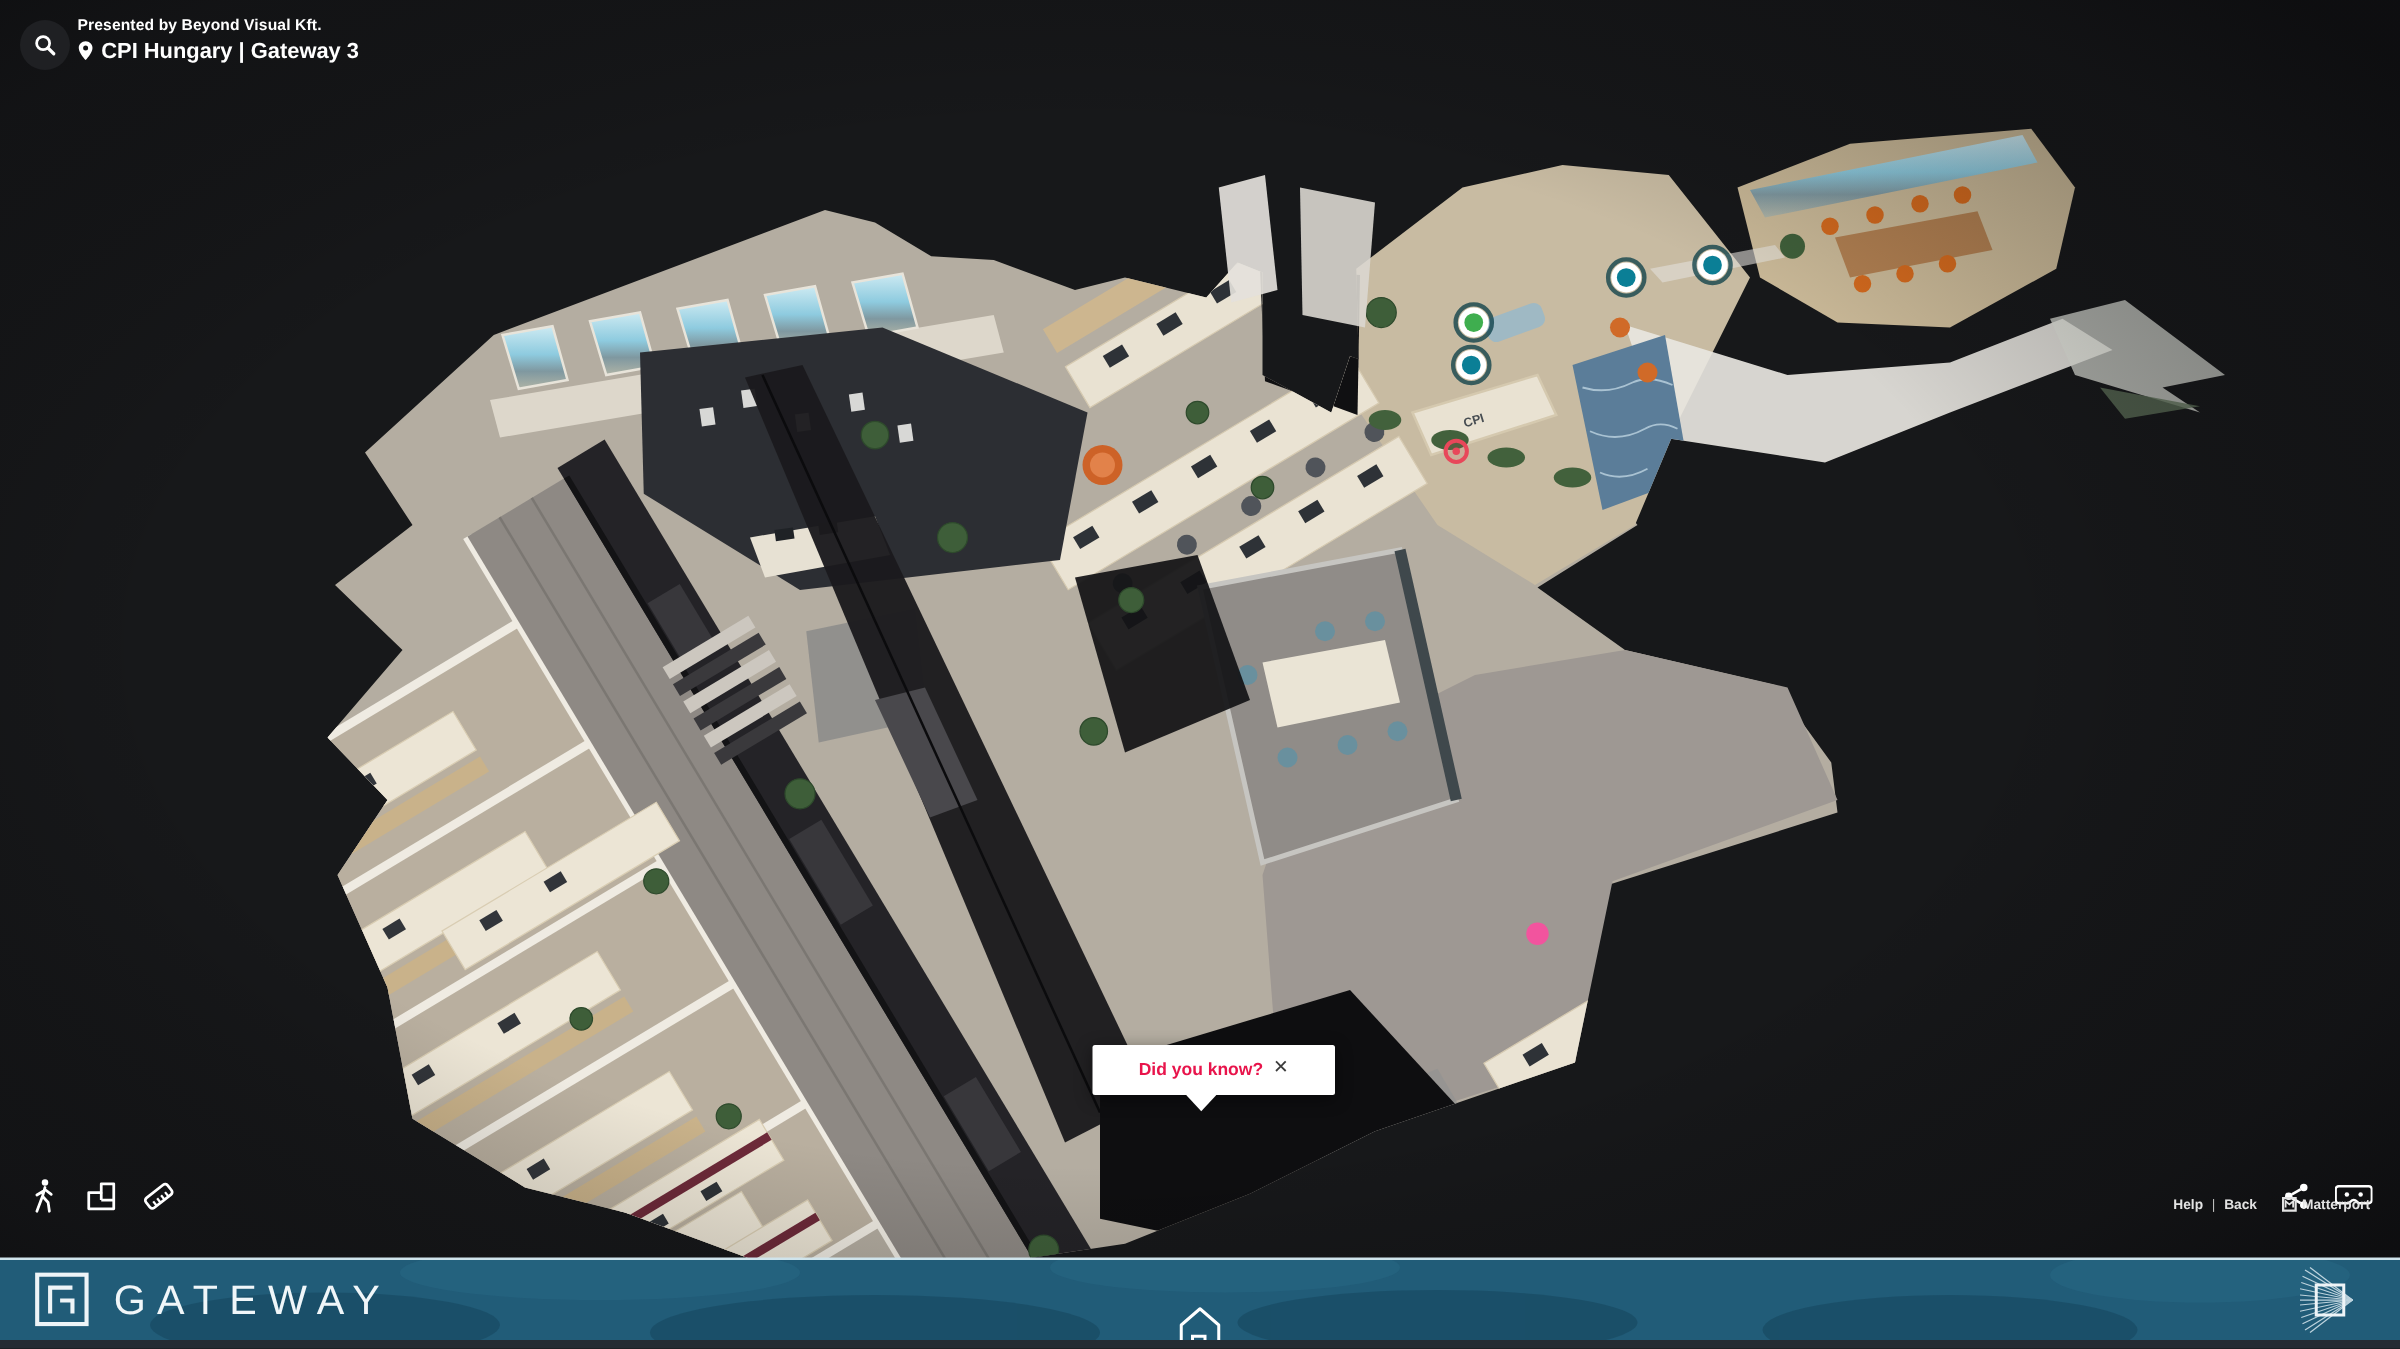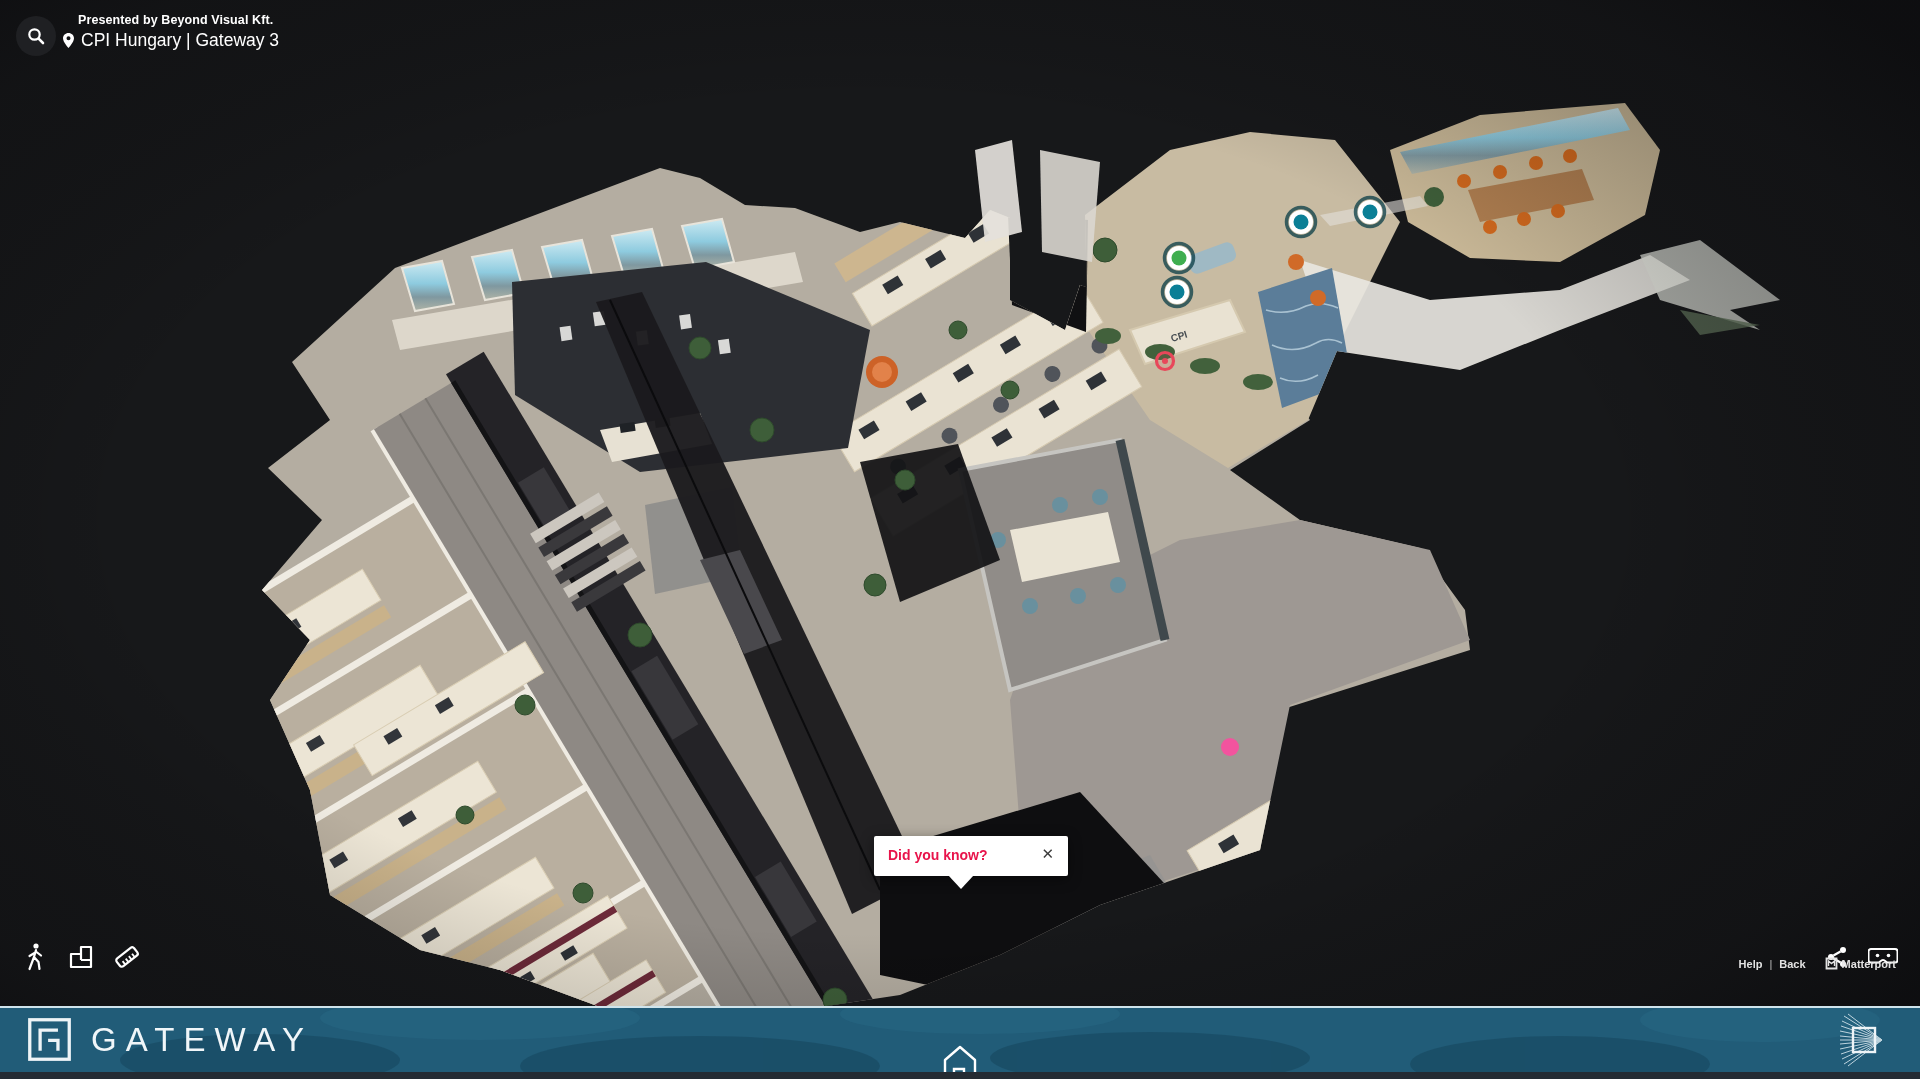--- a/index.html
+++ b/index.html
@@ -3,36 +3,36 @@
 <meta charset="utf-8">
 <style>
   html,body{margin:0;padding:0;background:#101113;}
   body{width:1920px;height:1079px;position:relative;overflow:hidden;
        font-family:"Liberation Sans", sans-serif; -webkit-font-smoothing:antialiased;}
   .stage{position:absolute;inset:0;background:#17181a;}
   svg{display:block;}
   
   .search-btn{position:absolute;left:16px;top:16px;width:40px;height:40px;border-radius:50%;
       background:#1f2023;display:flex;align-items:center;justify-content:center;cursor:pointer;}
-  .presented{position:absolute;left:62px;top:13px;color:#fff;font-size:12.5px;font-weight:700;letter-spacing:.1px;margin-left:16px;}
+  .presented{position:absolute;left:62px;top:13px;color:#fff;font-size:12.5px;font-weight:700;letter-spacing:.1px;}
   .title-row{position:absolute;left:62px;top:30px;display:flex;align-items:center;gap:6px;color:#fff;}
-  .title-row .t{font-size:17.5px;font-weight:400;}
+  .title-row .t{font-size:17.5px;font-weight:700;}
   
   .toolbar-left{position:absolute;left:20px;top:940px;display:flex;gap:16px;}
   .tool{width:30px;height:34px;display:flex;align-items:center;justify-content:center;cursor:pointer;}
   .br-icons{position:absolute;right:22px;top:940px;display:flex;gap:16px;align-items:center;}
   .legal{position:absolute;right:24px;top:957px;color:#e3e3e3;font-size:11px;font-weight:700;
          display:flex;align-items:center;gap:7px;}
   .legal .dv{color:#bdbdbd;font-weight:400;}
   .legal a{color:#e3e3e3;text-decoration:none;cursor:pointer;}
   .legal .mp{display:flex;align-items:center;gap:4px;margin-left:12px;}
   
   .tip{position:absolute;left:874px;top:836px;width:166px;background:#fff;border-radius:2px;
        box-shadow:0 3px 14px rgba(0,0,0,.45);padding:11px 14px 13px 14px;}
-  .tip .hd{display:flex;justify-content:space-between;align-items:flex-start;}
+  .tip .hd{display:flex;justify-content:center;align-items:flex-start;}
   .tip .ti{color:#e8144b;font-weight:700;font-size:14px;}
   .tip .x{color:#3c3c3c;font-size:15px;line-height:14px;cursor:pointer;padding-left:8px;}
   .tip .bd{margin-top:9px;color:#6e6e6e;font-size:15.5px;line-height:20px;width:150px;}
   .tip .arrow{position:absolute;left:74px;bottom:-13px;width:0;height:0;
        border-left:13px solid transparent;border-right:13px solid transparent;border-top:14px solid #fff;}
   
   .footer{position:absolute;left:0;bottom:0;width:1920px;height:73px;}
   .footer .line{height:2px;background:#cfe4ec;}
   .footer .bar{position:relative;height:64px;background:#215c78;overflow:hidden;}
   .footer .strip{height:7px;background:#242b33;}

